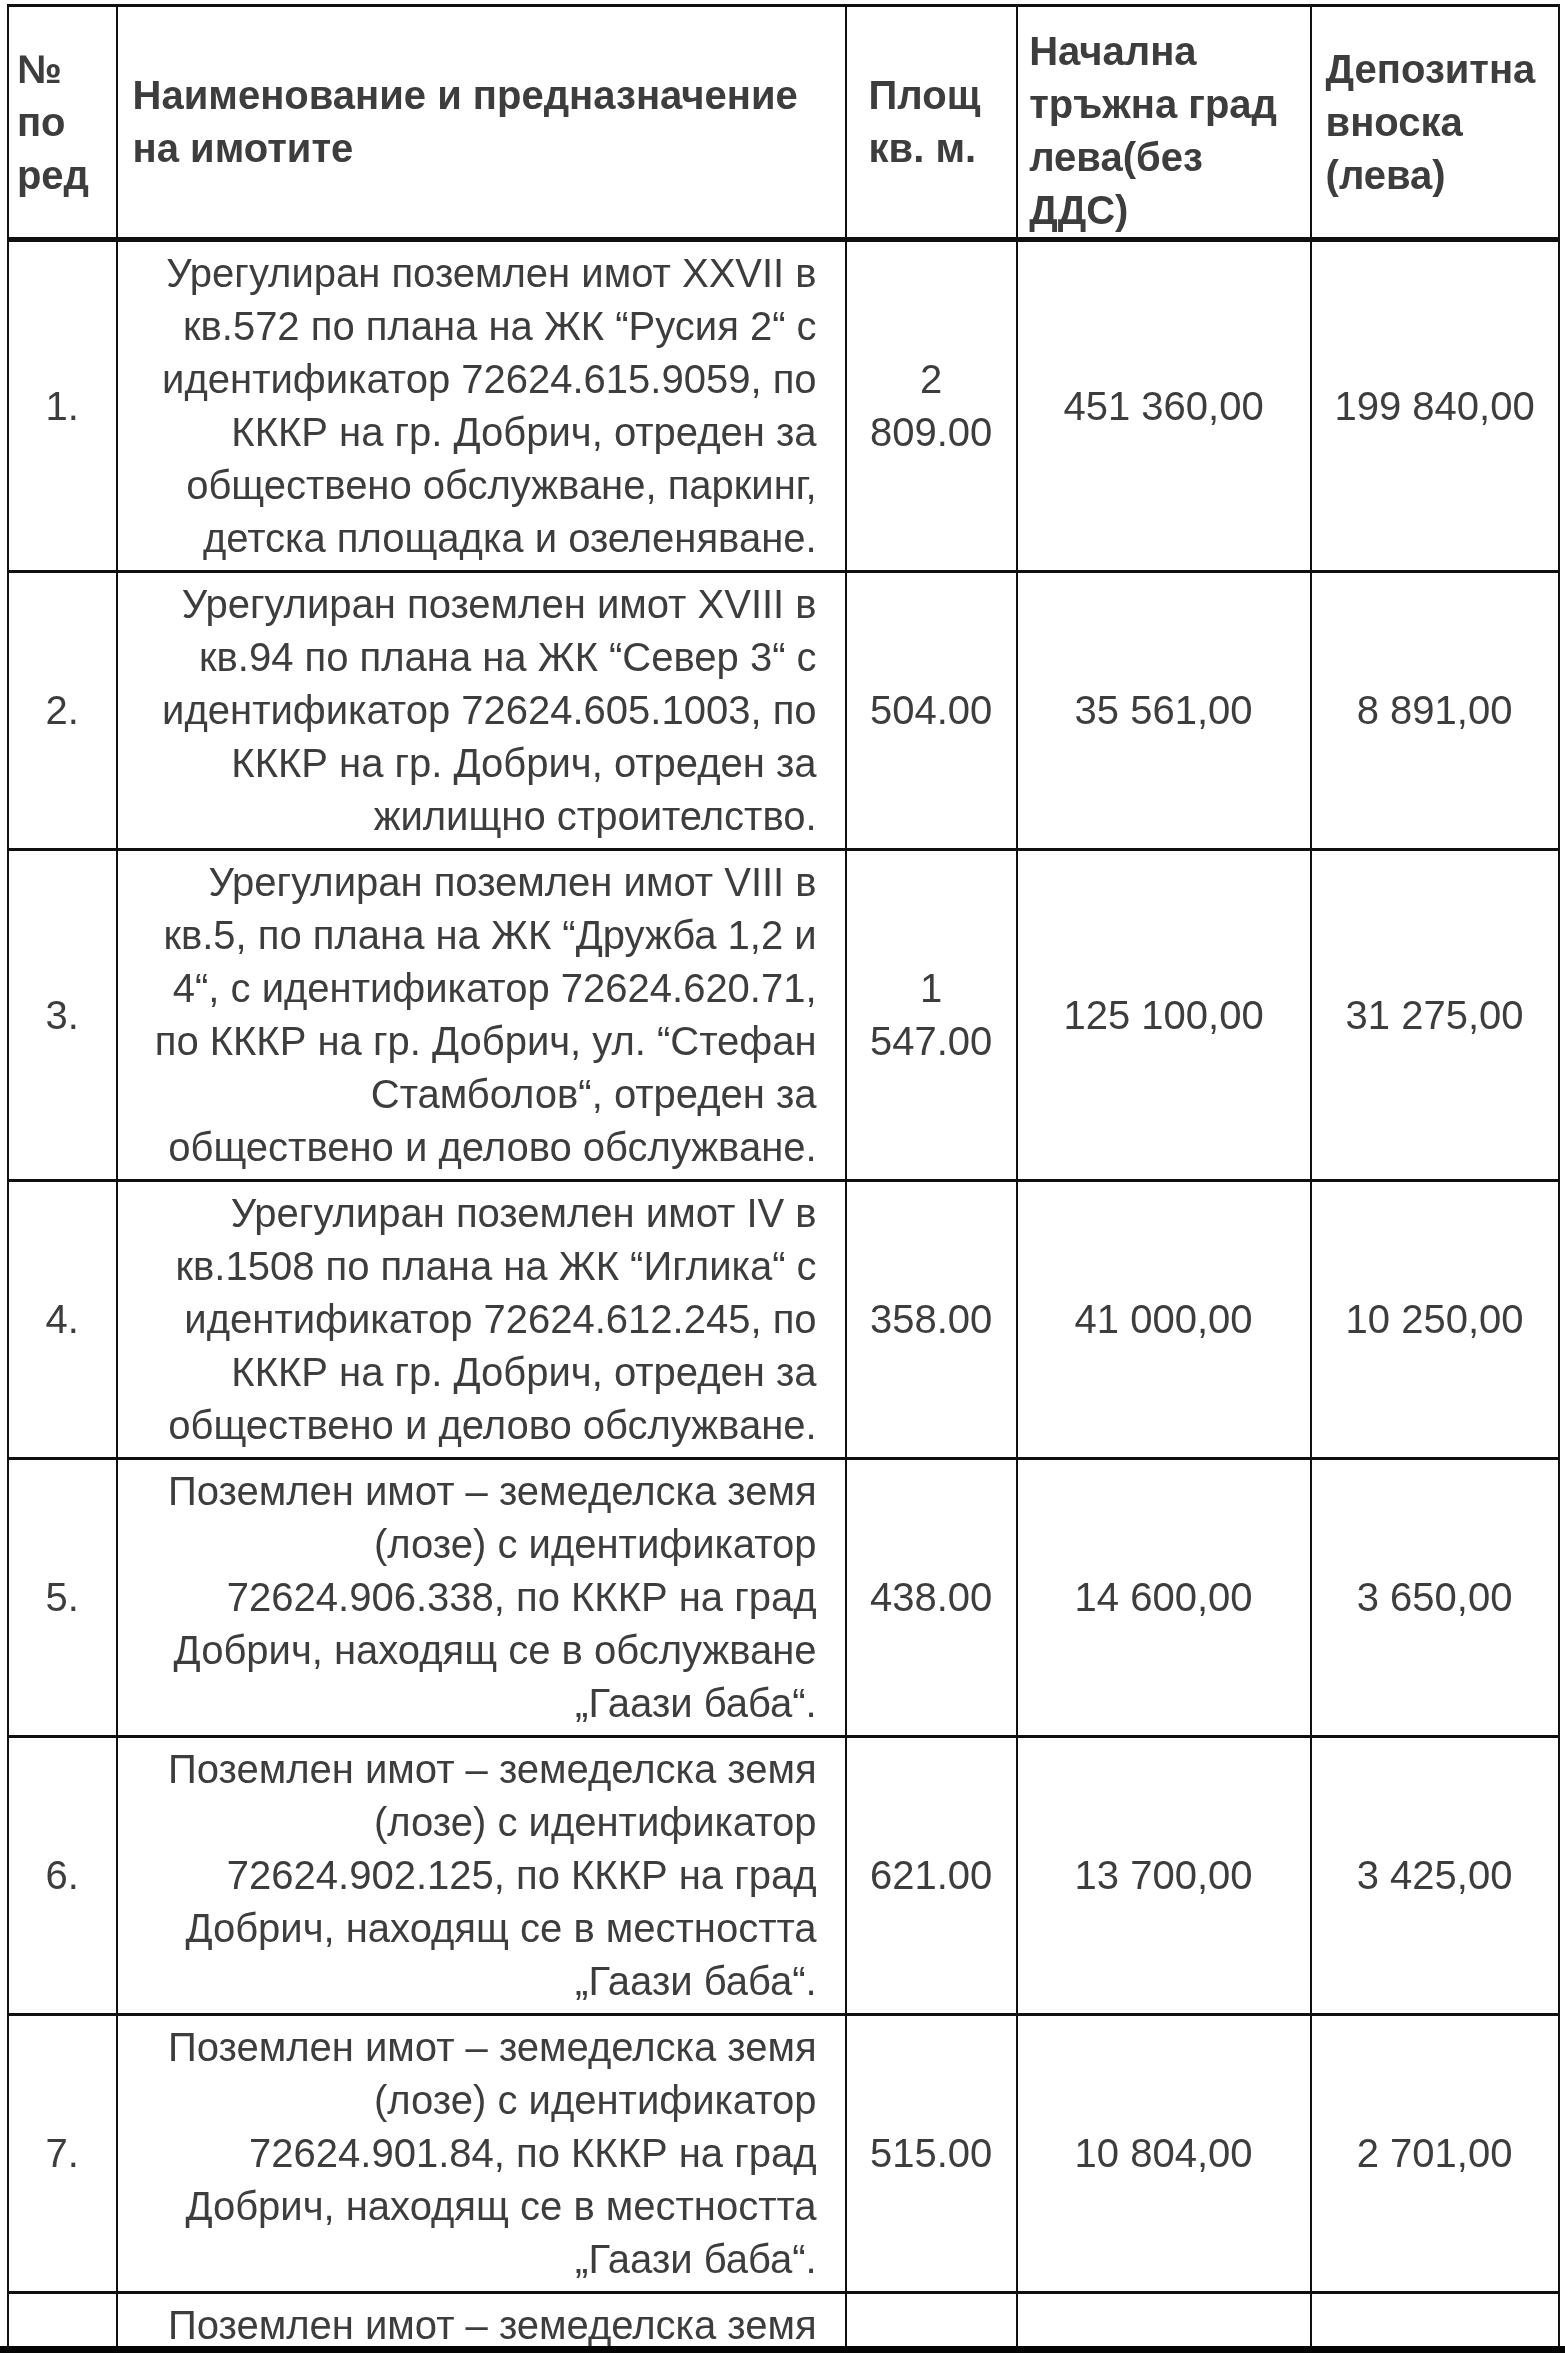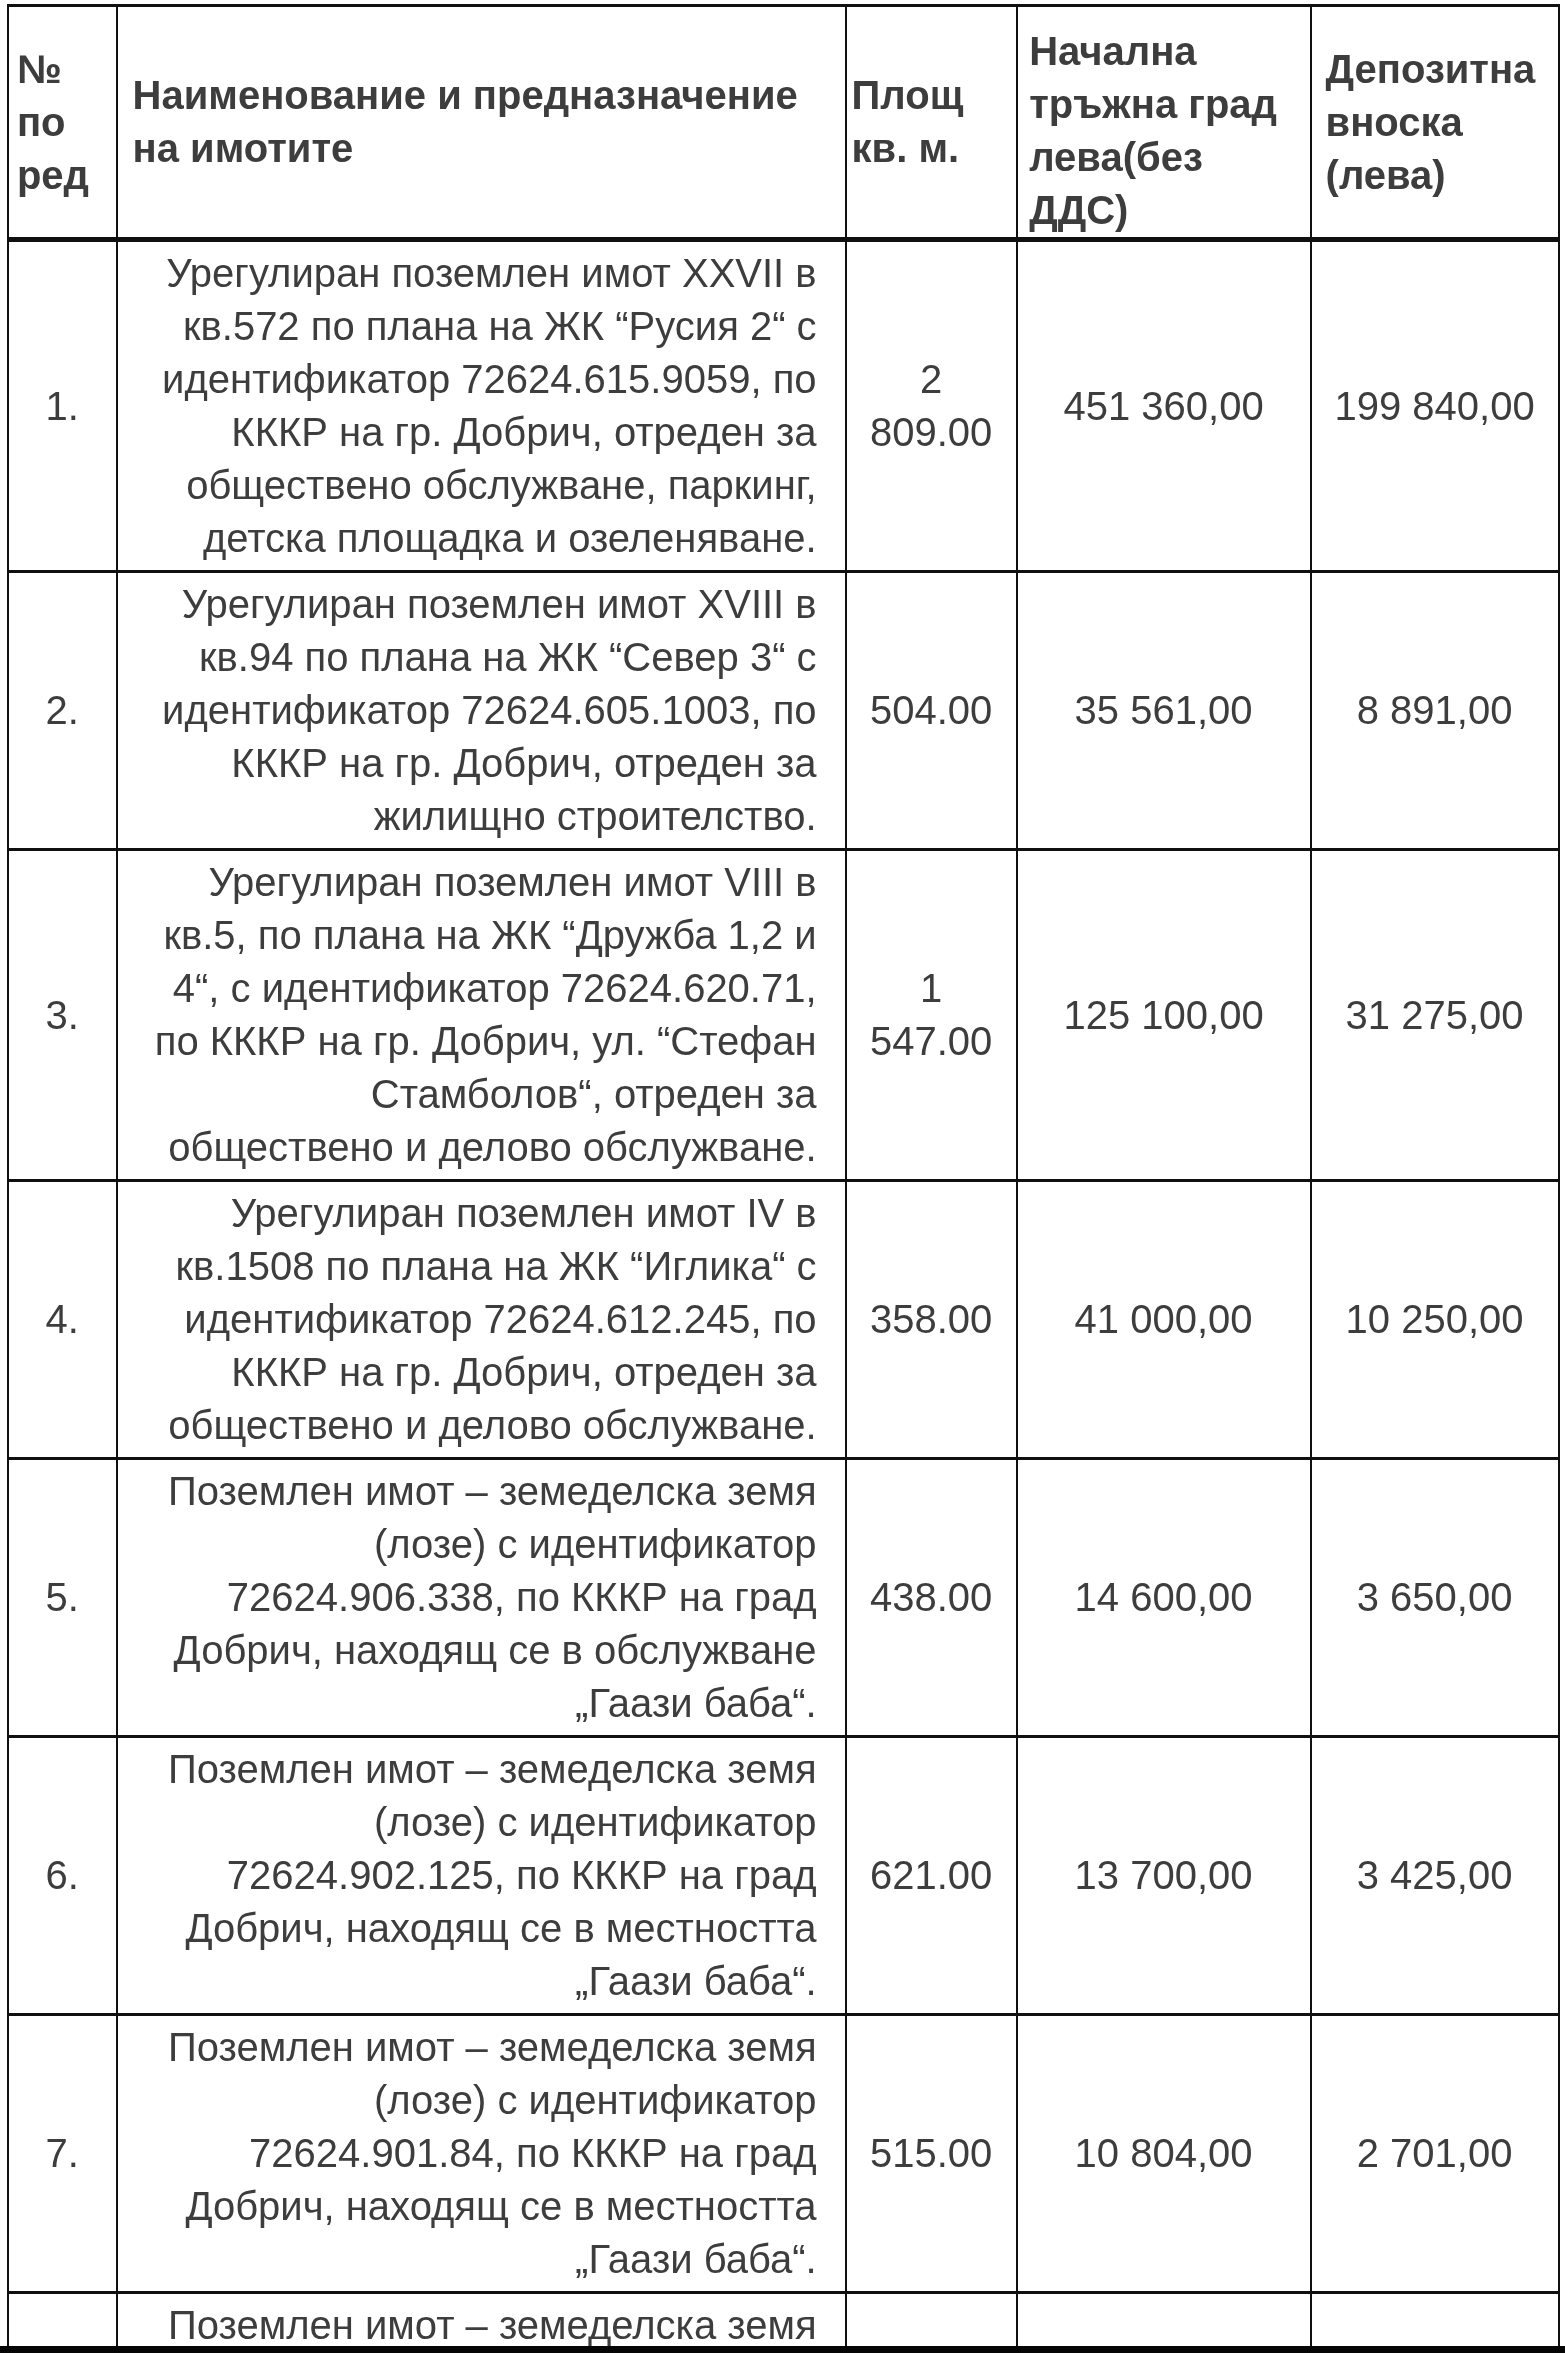--- a/index.html
+++ b/index.html
@@ -38,21 +38,21 @@
   .doc-table thead tr {
     border-bottom: 5px solid #101010;
   }
   .doc-table th {
     font-weight: bold;
     text-align: left;
   }
   .preline { white-space: pre-line; }
   .h-no     { padding-left: 8.3px; }
   .h-name   { padding-left: 15px; padding-right: 25px; margin-left: 8px; }
-  .h-area   { padding-left: 5px; }
+  .h-area   { padding-left: 22px; }
   .h-price  { vertical-align: top; padding: 18px 18px 0 11.6px; }
   .h-price .spread { display: flex; justify-content: flex-start; }
   .h-dep    { padding-left: 14px; padding-right: 16.6px; }
   .c-no     { text-align: center; }
   .c-name   { text-align: right; padding: 5px 28px 5px 16.6px; }
   .c-num    { text-align: center; }
   .bottom-bar {
     position: absolute;
     left: 0;
     bottom: 0;

